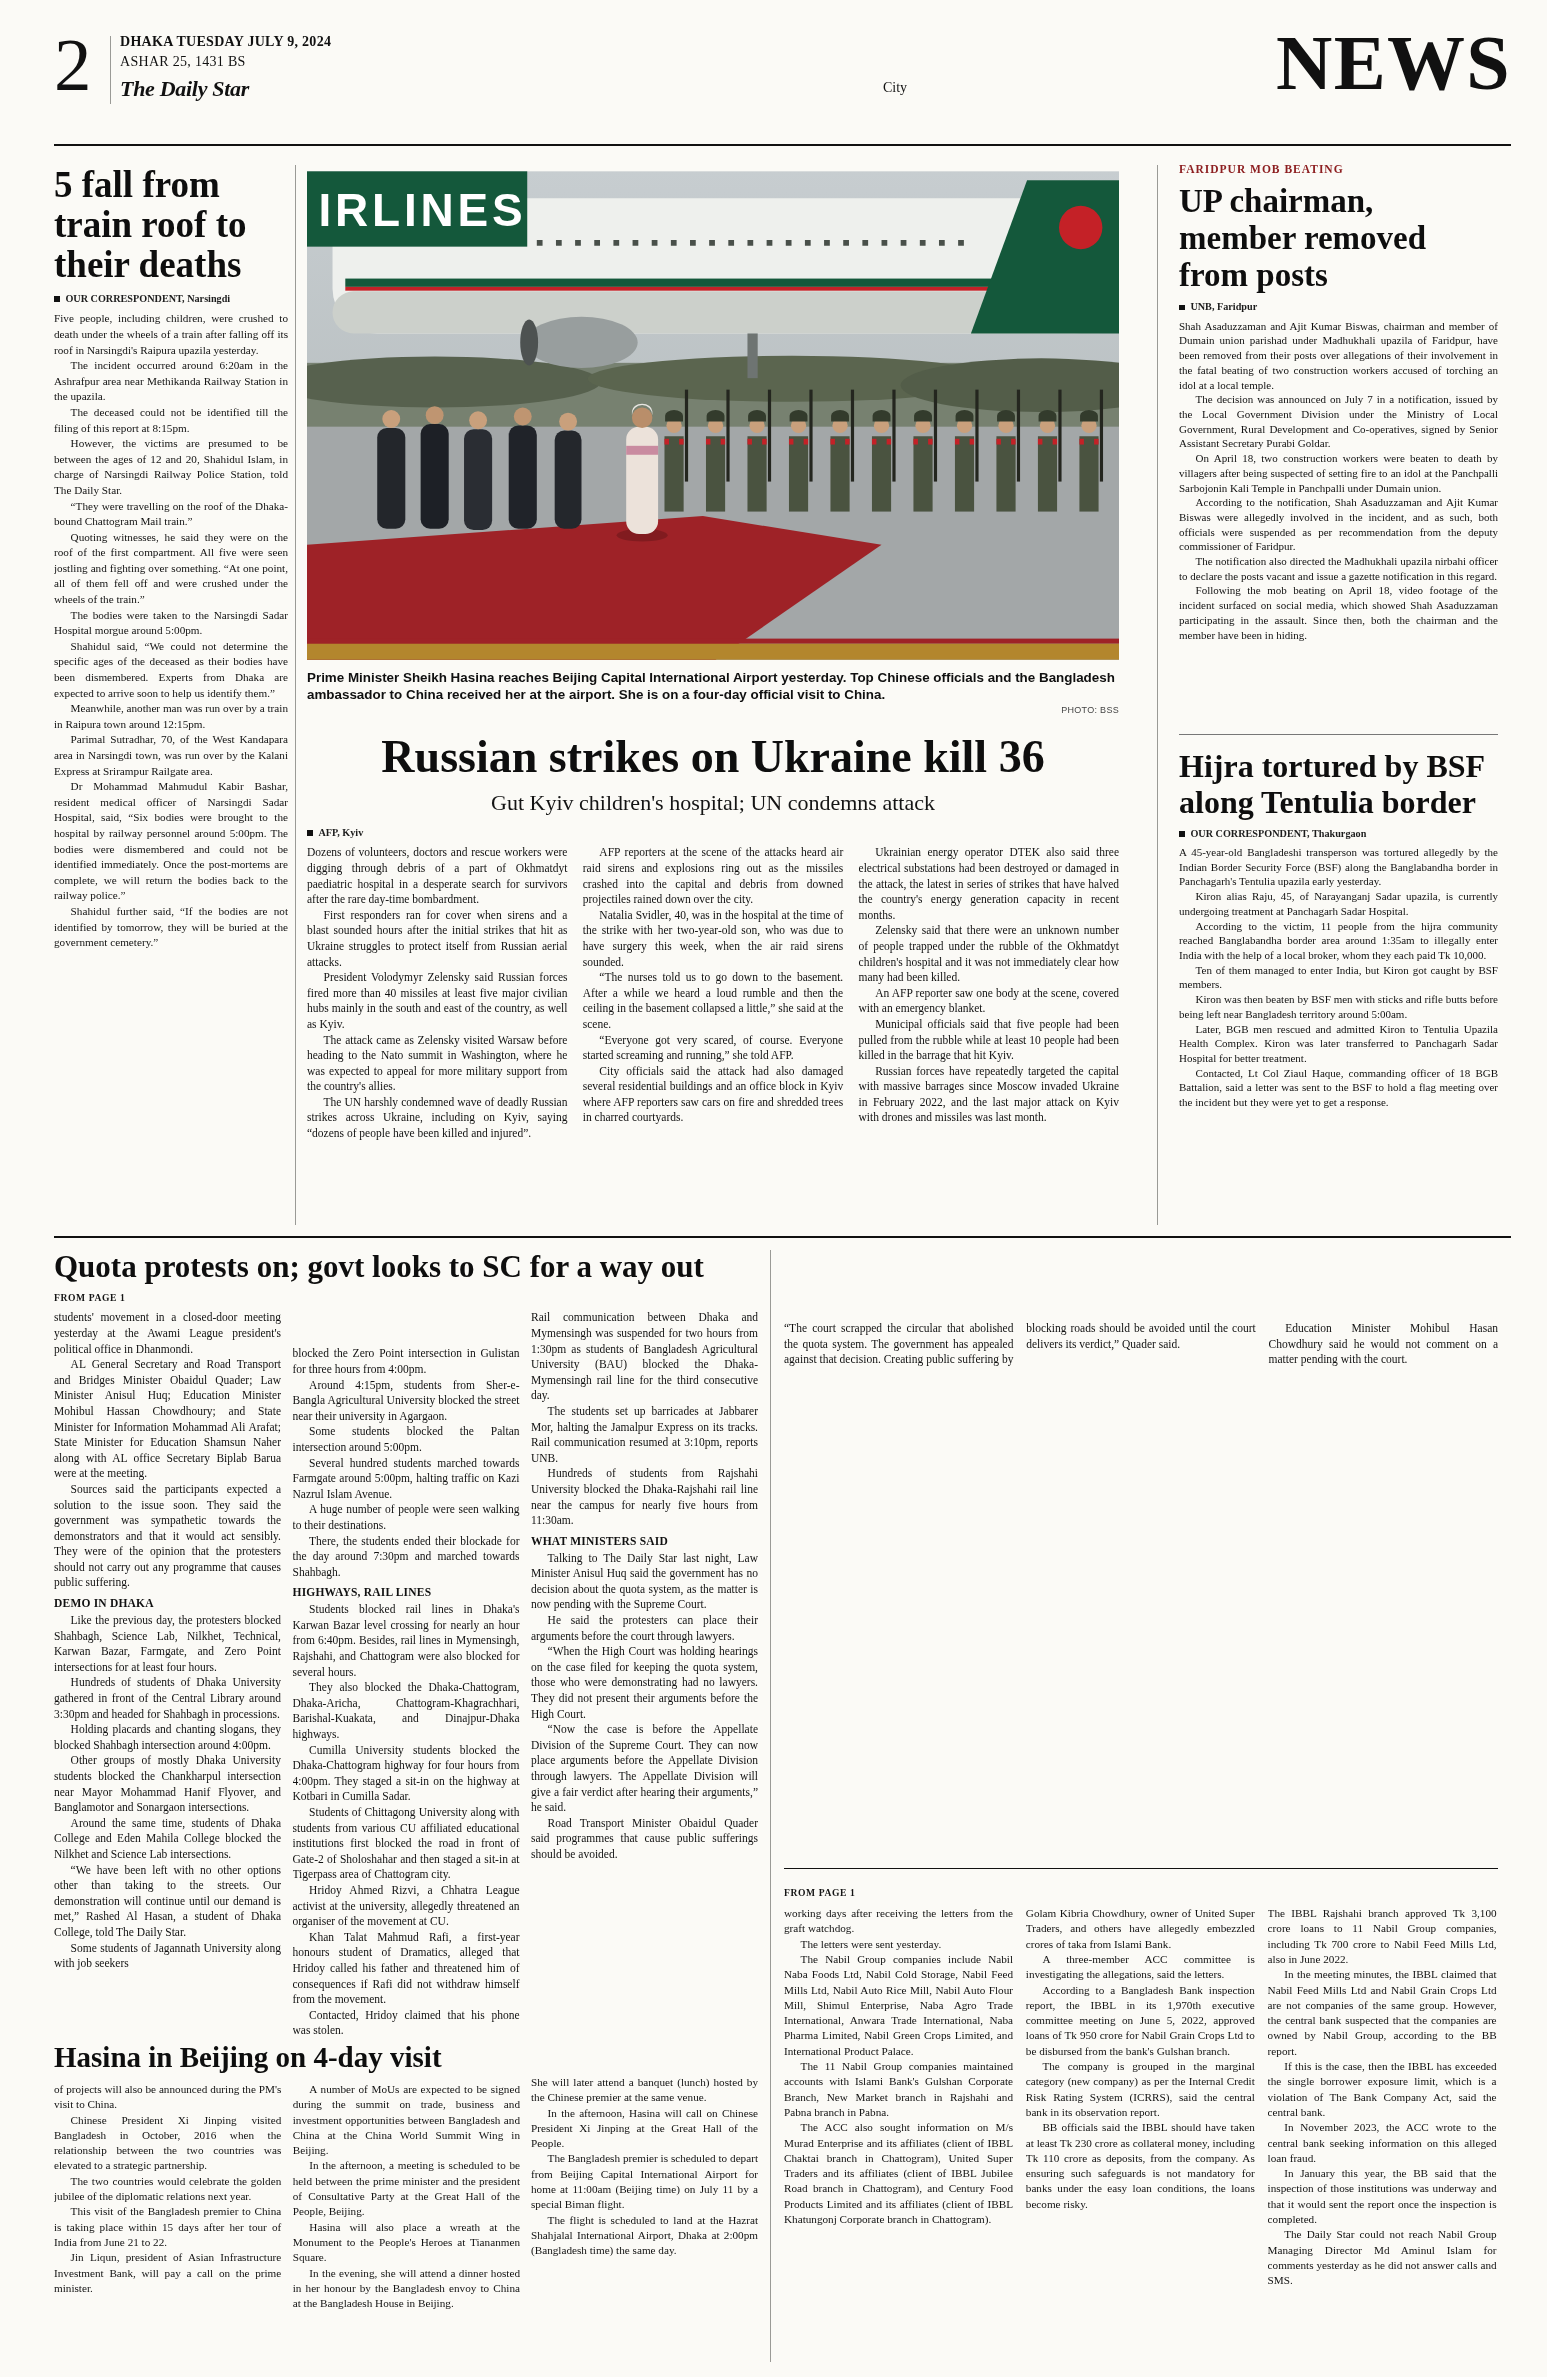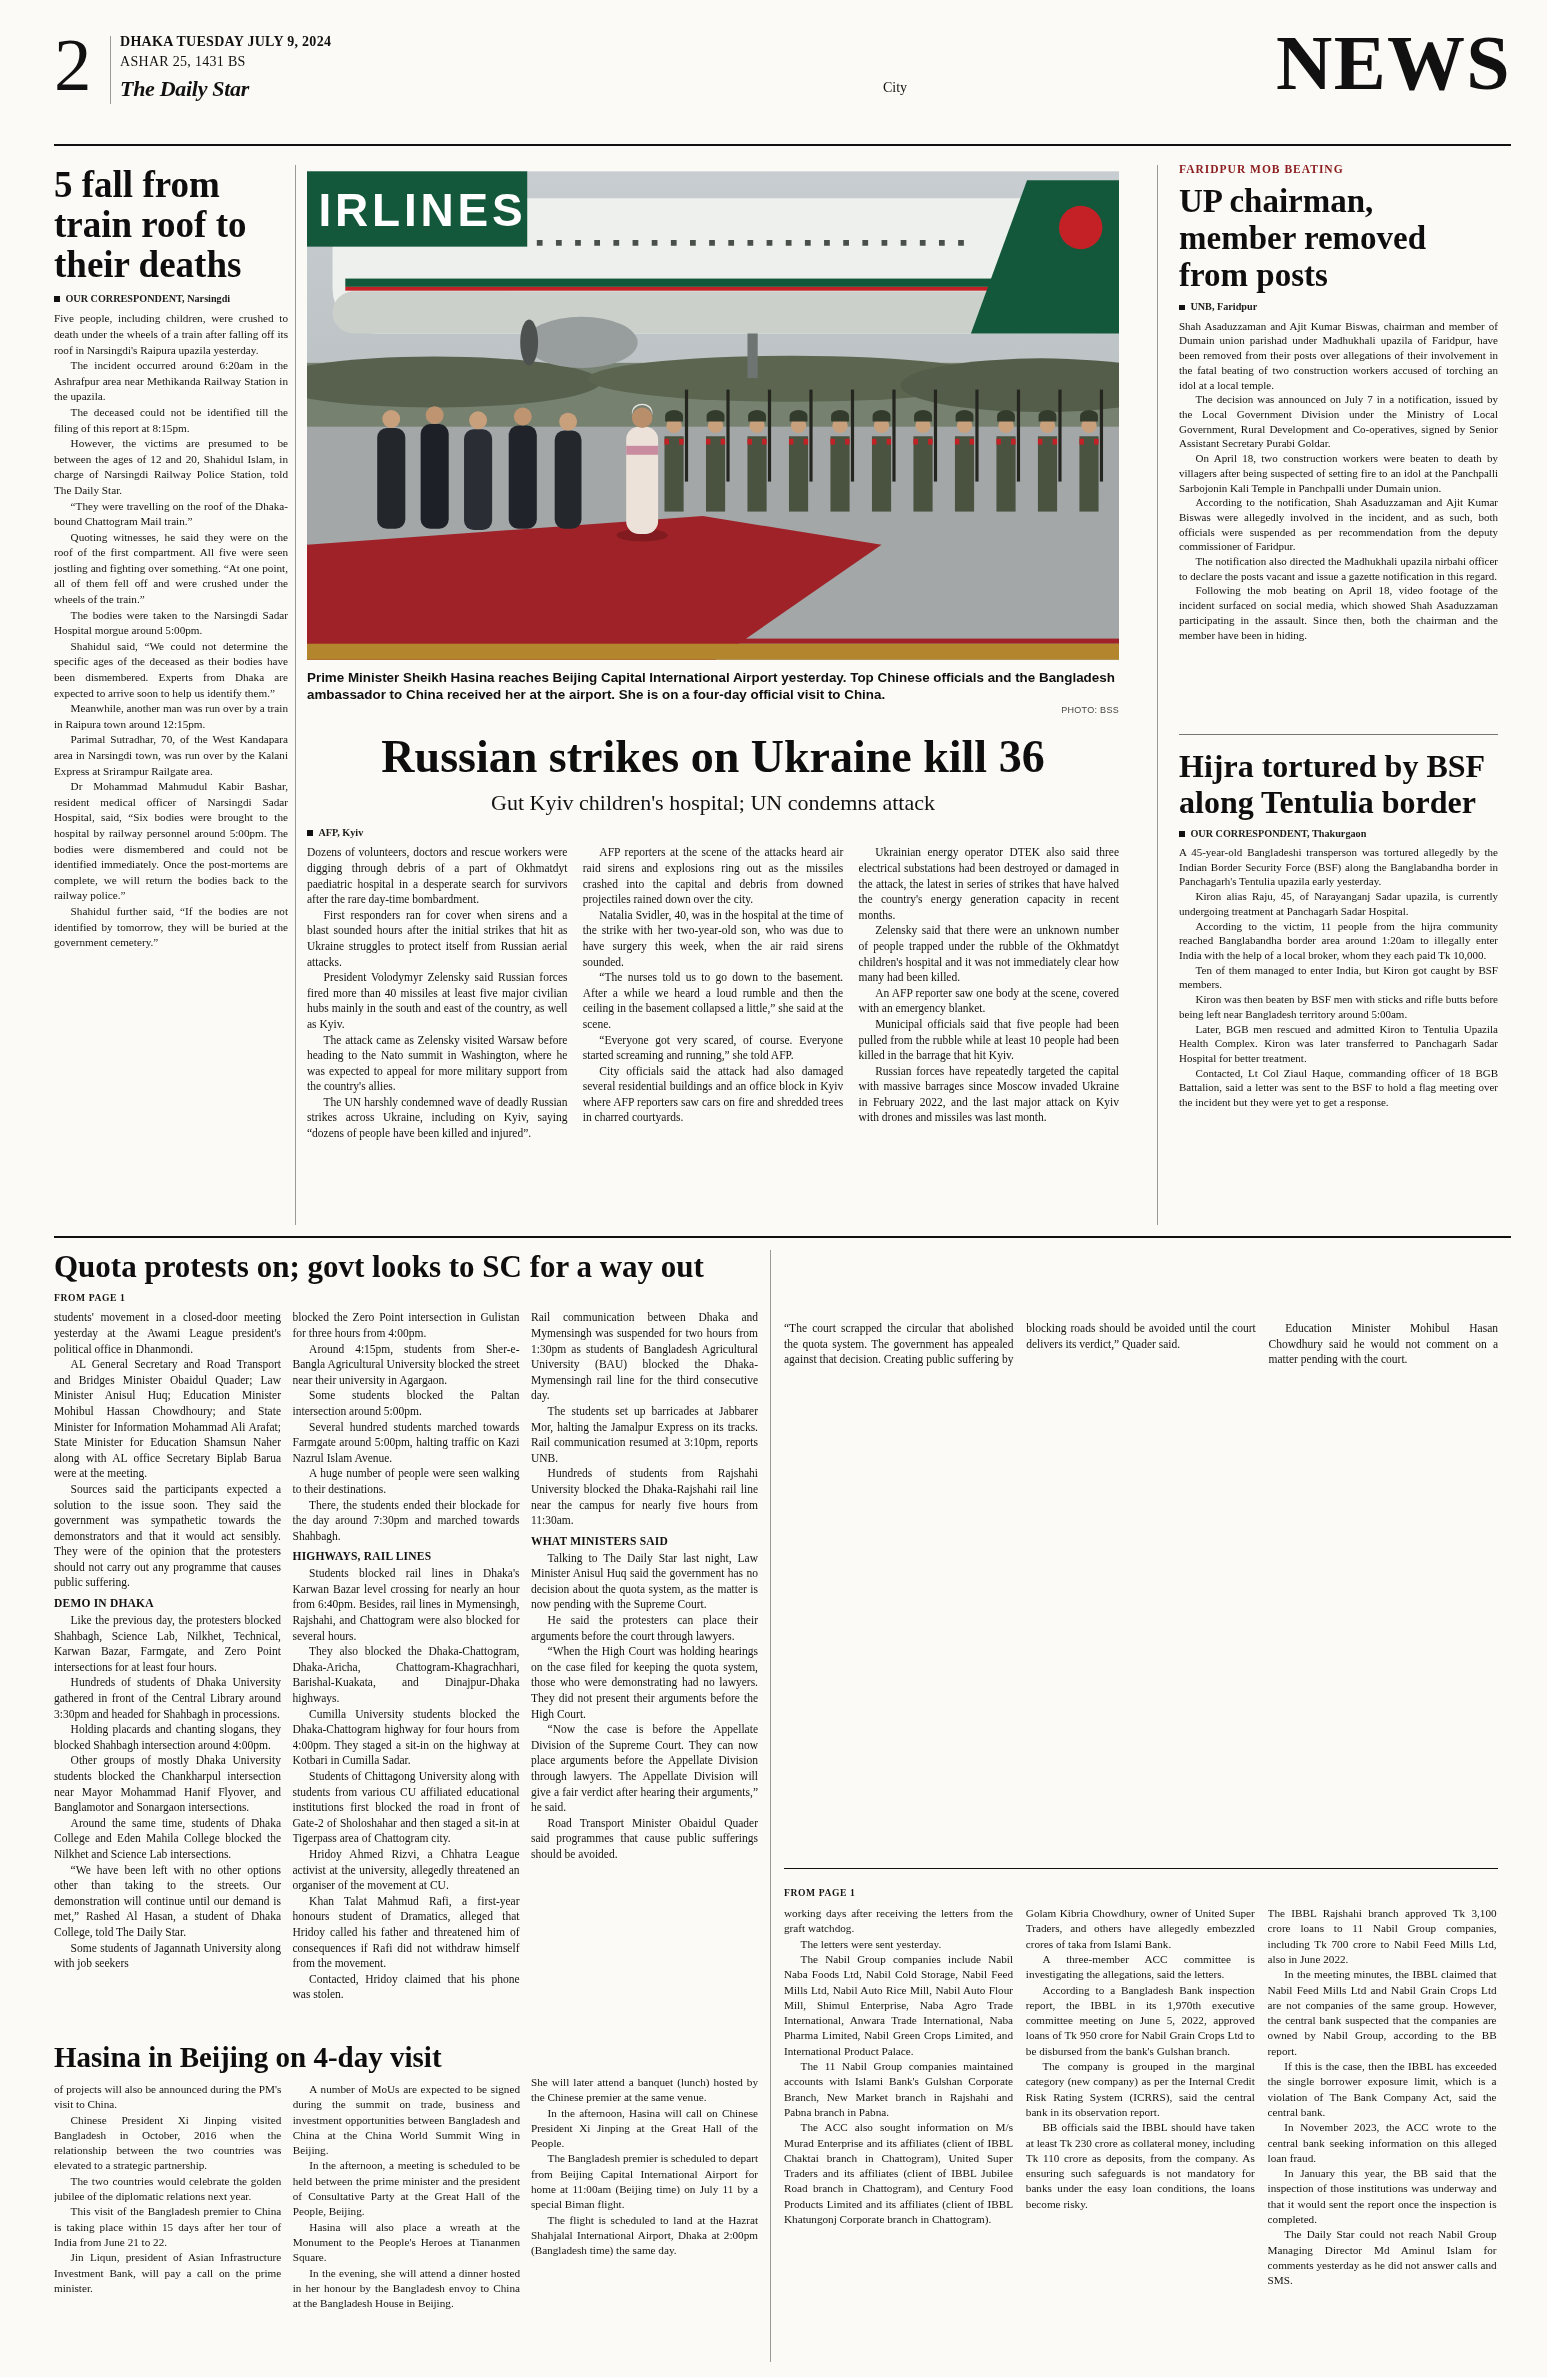--- a/index.html
+++ b/index.html
@@ -185,21 +185,21 @@
   </div>
 
   <div class="abs" style="left:1179px;top:734px;width:319px;height:0.6px;background:#777;"></div>
 
   <div class="abs" style="left:1179px;top:748px;width:319px;">
     <h2 style="font-size:32px;line-height:36px;">Hijra tortured by BSF along Tentulia border</h2>
     <div class="byline">OUR CORRESPONDENT, Thakurgaon</div>
     <div class="body small-body" style="margin-top:6.4px;height:364px;">
         <p>A 45-year-old Bangladeshi transperson was tortured allegedly by the Indian Border Security Force (BSF) along the Banglabandha border in Panchagarh's Tentulia upazila early yesterday.</p>
         <p>Kiron alias Raju, 45, of Narayanganj Sadar upazila, is currently undergoing treatment at Panchagarh Sadar Hospital.</p>
-        <p>According to the victim, 11 people from the hijra community reached Banglabandha border area around 1:20am to illegally enter India with the help of a local broker, whom they each paid Tk 10,000.</p>
+        <p>According to the victim, 11 people from the hijra community reached Banglabandha border area around 1:35am to illegally enter India with the help of a local broker, whom they each paid Tk 10,000.</p>
         <p>Ten of them managed to enter India, but Kiron got caught by BSF members.</p>
         <p>Kiron was then beaten by BSF men with sticks and rifle butts before being left near Bangladesh territory around 5:00am.</p>
         <p>Later, BGB men rescued and admitted Kiron to Tentulia Upazila Health Complex. Kiron was later transferred to Panchagarh Sadar Hospital for better treatment.</p>
         <p>Contacted, Lt Col Ziaul Haque, commanding officer of 18 BGB Battalion, said a letter was sent to the BSF to hold a flag meeting over the incident but they were yet to get a response.</p>
       </div>
   </div>
 
   <div class="abs rule" style="left:54px;top:1236px;width:1457px;height:1.9px;"></div>
 
   <div class="abs" style="left:54px;top:1250px;width:705px;">
@@ -212,21 +212,21 @@
           <p>Sources said the participants expected a solution to the issue soon. They said the government was sympathetic towards the demonstrators and that it would act sensibly. They were of the opinion that the protesters should not carry out any programme that causes public suffering.</p>
           <p class="subhead">DEMO IN DHAKA</p>
           <p>Like the previous day, the protesters blocked Shahbagh, Science Lab, Nilkhet, Technical, Karwan Bazar, Farmgate, and Zero Point intersections for at least four hours.</p>
           <p>Hundreds of students of Dhaka University gathered in front of the Central Library around 3:30pm and headed for Shahbagh in processions.</p>
           <p>Holding placards and chanting slogans, they blocked Shahbagh intersection around 4:00pm.</p>
           <p>Other groups of mostly Dhaka University students blocked the Chankharpul intersection near Mayor Mohammad Hanif Flyover, and Banglamotor and Sonargaon intersections.</p>
           <p>Around the same time, students of Dhaka College and Eden Mahila College blocked the Nilkhet and Science Lab intersections.</p>
           <p>“We have been left with no other options other than taking to the streets. Our demonstration will continue until our demand is met,” Rashed Al Hasan, a student of Dhaka College, told The Daily Star.</p>
           <p>Some students of Jagannath University along with job seekers</p>
         </div>
-      <div class="body" style="width:227px;height:1022px;">
+      <div class="body" style="width:227px;height:1022px;margin-top:36px;">
           <p>blocked the Zero Point intersection in Gulistan for three hours from 4:00pm.</p>
           <p>Around 4:15pm, students from Sher-e-Bangla Agricultural University blocked the street near their university in Agargaon.</p>
           <p>Some students blocked the Paltan intersection around 5:00pm.</p>
           <p>Several hundred students marched towards Farmgate around 5:00pm, halting traffic on Kazi Nazrul Islam Avenue.</p>
           <p>A huge number of people were seen walking to their destinations.</p>
           <p>There, the students ended their blockade for the day around 7:30pm and marched towards Shahbagh.</p>
           <p class="subhead">HIGHWAYS, RAIL LINES</p>
           <p>Students blocked rail lines in Dhaka's Karwan Bazar level crossing for nearly an hour from 6:40pm. Besides, rail lines in Mymensingh, Rajshahi, and Chattogram were also blocked for several hours.</p>
           <p>They also blocked the Dhaka-Chattogram, Dhaka-Aricha, Chattogram-Khagrachhari, Barishal-Kuakata, and Dinajpur-Dhaka highways.</p>
           <p>Cumilla University students blocked the Dhaka-Chattogram highway for four hours from 4:00pm. They staged a sit-in on the highway at Kotbari in Cumilla Sadar.</p>

